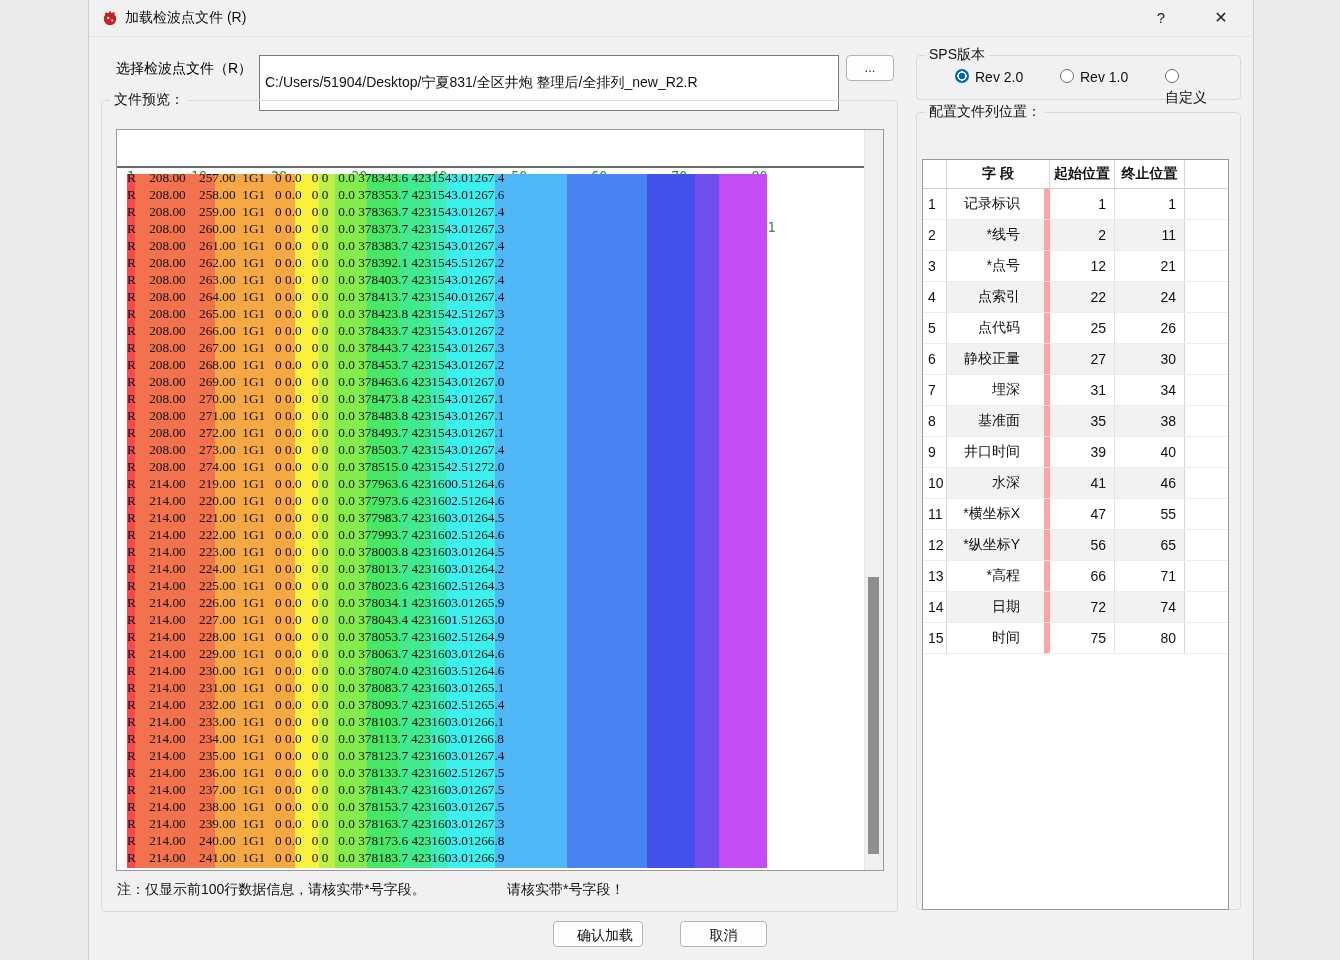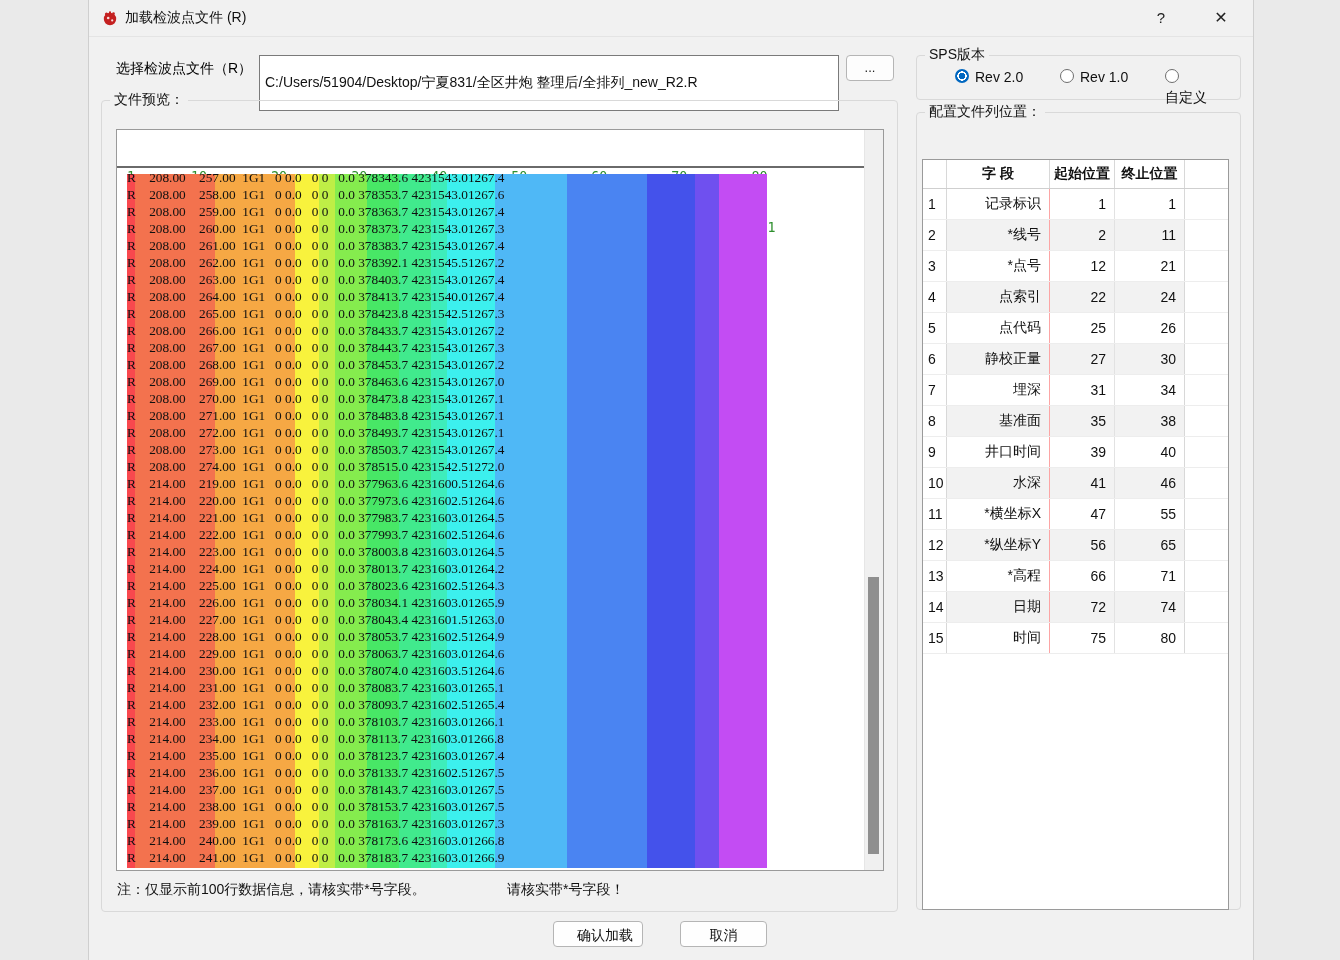--- a/index.html
+++ b/index.html
@@ -35,21 +35,21 @@
   .cfg-table{position:absolute;left:5px;top:40px;width:307px;height:751px;background:#fff;border:1px solid #9a9a9a;box-sizing:border-box;overflow:hidden;margin-top:6px;}
   .cfg-header{display:flex;height:28px;font-weight:bold;font-size:14px;color:#111;border-bottom:1px solid #cfcfcf;}
   .cfg-header .hc{display:flex;align-items:center;justify-content:center;box-sizing:border-box;border-right:1px solid #d8d8d8;}
   .hc.c0{width:24px;border-right:1px solid #d8d8d8;}
   .hc.c1{width:103px;}
   .hc.c2{width:65px;}
   .hc.c3{width:70px;border-right:1px solid #d8d8d8;}
   .cfg-row{display:flex;height:30px;font-size:14px;color:#111;border-bottom:1px solid #ededed;}
   .cfg-row .cc{display:flex;align-items:center;box-sizing:border-box;}
   .cc.c0{width:24px;padding-left:5px;background:#fff;border-right:1px solid #d8d8d8;}
-  .cc.c1{width:103px;justify-content:flex-end;padding-right:8px;border-right:1px solid #fca5a5;text-align:right;}
+  .cc.c1{width:103px;justify-content:flex-end;padding-right:24px;border-right:6px solid #fca5a5;text-align:right;}
   .cc.c2{width:65px;justify-content:flex-end;padding-right:8px;border-right:1px solid #e2e2e2;}
   .cc.c3{width:70px;justify-content:flex-end;padding-right:8px;border-right:1px solid #d8d8d8;}
   .cfg-row.even .c1,.cfg-row.even .c2,.cfg-row.even .c3{background:#f2f2f2;}
   .action-btn{position:absolute;top:921px;height:26px;background:#fefefe;border:1px solid #b5b5b5;border-radius:4px;font-size:14px;color:#111;text-align:center;line-height:24px;font-family:"Liberation Sans",sans-serif;}
   .confirm-btn{left:464px;width:90px;padding-left:20px;}
   .cancel-btn{left:591px;width:87px;}
 </style>
 </head>
 <body>
 

